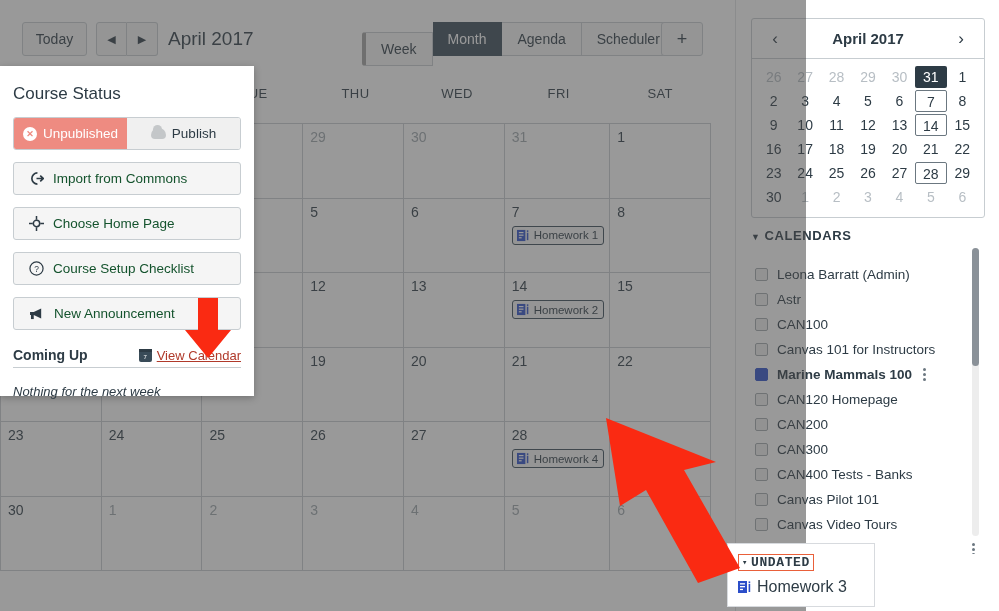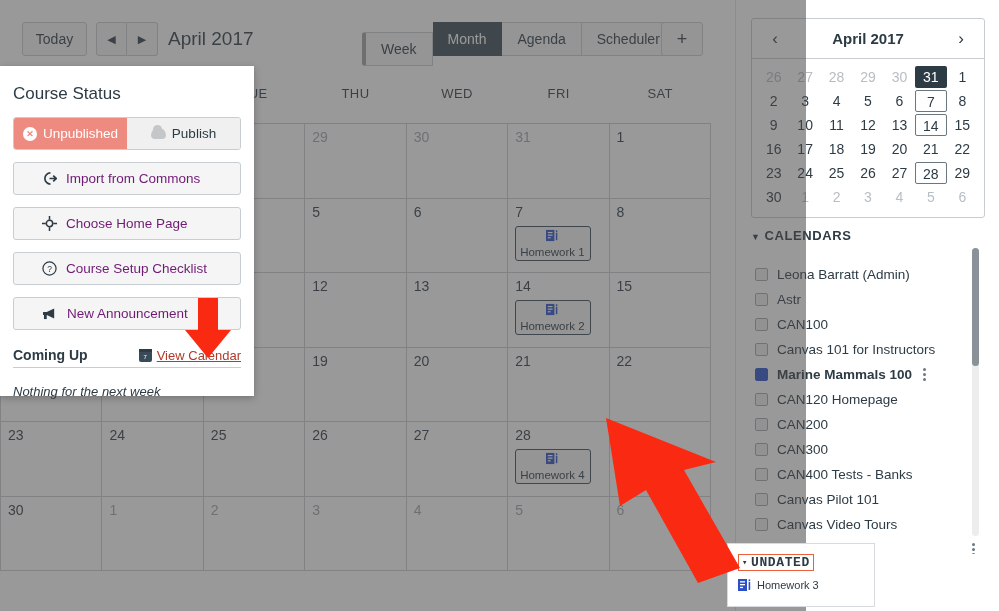--- a/index.html
+++ b/index.html
@@ -109,21 +109,20 @@
     border: 1px solid #394b58;
     border-radius: 3px;
     background: #f5f5f5;
     font-size: 11.5px;
     color: #2d3b45;
     padding: 2px 5px 2px 4px;
     margin-top: 6px;
     white-space: nowrap;
     max-width: 100%;
     overflow: hidden;
-    flex-direction: column;
   }
   .asg-icon { flex: 0 0 auto; display:inline-block; line-height:0; }
 
   
   .sidebar {
     position: absolute; left: 735px; top: 0;
     width: 264px; height: 611px;
     background: #ffffff;
     border-left: 1px solid #e0e3e5;
   }
@@ -221,21 +220,21 @@
     color: #2d3b45;
     border: 1px solid #e9603a;
     display: inline-block;
     padding: 0 3px;
     font-family: Liberation Mono, monospace;
   }
   .undated-title .caret { font-size: 9px; margin-right: 3px; vertical-align: middle; }
   .undated-evt {
     display: flex; align-items: center; gap: 5px;
     margin-top: 7px;
-    font-size: 11px; color: #2d3b45;
+    font-size: 16px; color: #2d3b45;
   }
 
   
   .modal {
     position: absolute; left: 0; top: 66px;
     width: 254px; height: 330px;
     background: #ffffff;
     box-shadow: 0 2px 7px rgba(0,0,0,.25);
     z-index: 60;
     padding: 18px 13px 10px 13px;
@@ -260,22 +259,22 @@
   }
   .cloud:before {
     content:""; position:absolute; left:2px; top:-3px;
     width:9px;height:9px;border-radius:50%;background:#c4c7c9;
   }
   .mbtn {
     display:flex; align-items:center; gap:9px;
     height: 33px;
     border:1px solid #c7cdd1; border-radius: 3px;
     background: #f5f5f5;
-    padding-left: 28px;
-    font-size: 13.5px; color:#701a75;
+    padding-left: 15px;
+    font-size: 13.5px; color:#14532d;
     margin-top: 12px;
     cursor: pointer;
   }
   .mbtn:first-of-type { margin-top: 21px; }
   .coming-row {
     display:flex; align-items:flex-end; justify-content:space-between;
     margin-top: 17px;
     border-bottom: 1px solid #c7cdd1;
     padding-bottom: 4px;
   }

